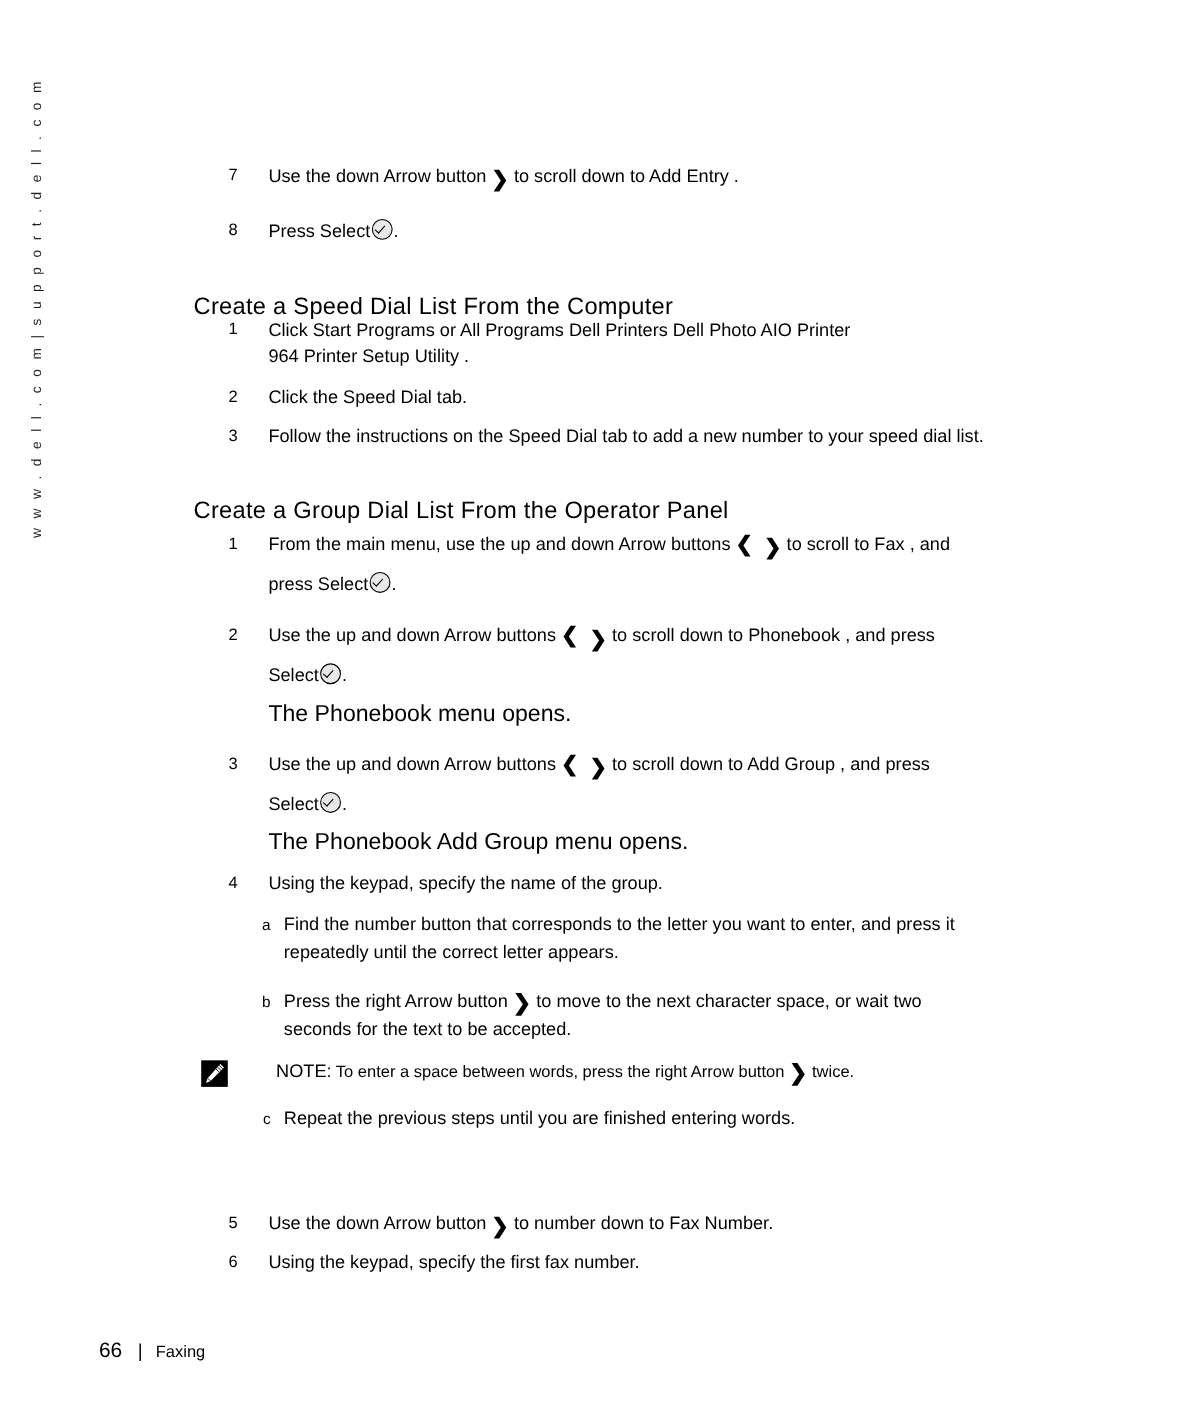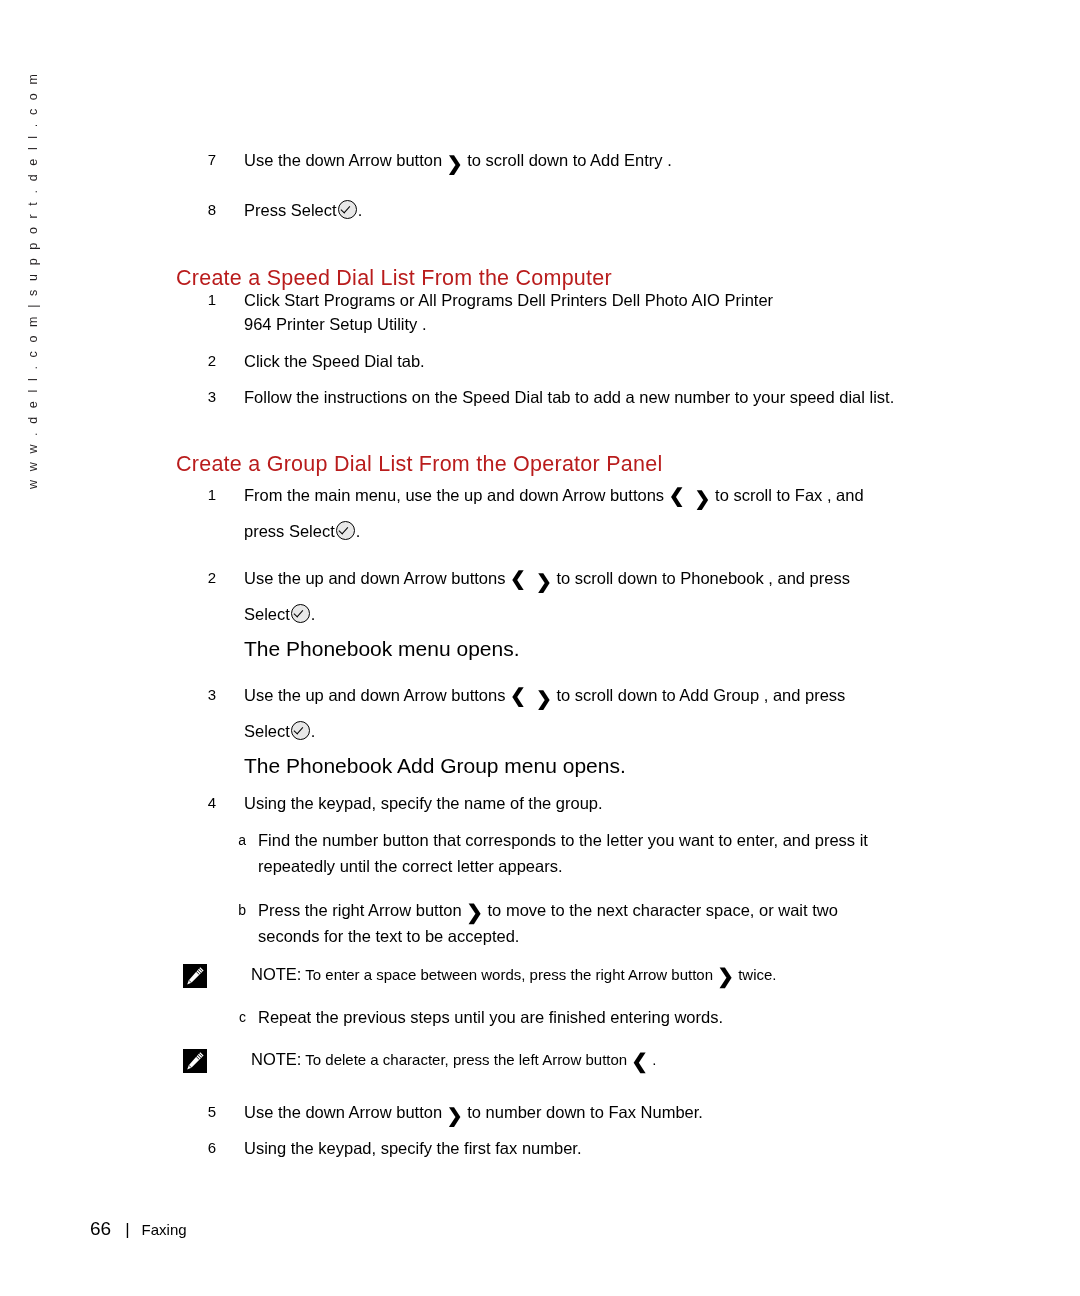--- a/index.html
+++ b/index.html
@@ -47,21 +47,21 @@
     width: 1080px;
     height: 1296px;
   }
 
   .h2 {
     position: absolute;
     left: 176px;
     font-family: "Liberation Sans", sans-serif;
     font-size: 21.5px;
     font-weight: 400;
-    color: #b91c1c;
+    color: #000000;
     letter-spacing: .25px;
     white-space: nowrap;
   }
 
   
   .step {
     position: absolute;
     font-size: 16.5px;
     line-height: 24px;
     color: #000;
@@ -255,33 +255,20 @@
       </svg>
     </span>
     <span class="note-body"><span class="note-label">NOTE:</span><span> To enter a space between words, press the right Arrow button </span><span class="ico chev chev-right">❯</span><span> twice.</span></span>
   </div>
 
   <div class="step" style="left:226px; top:1004px; width:770px; line-height:26px;">
     <span class="num" style="font-size:14px;">c</span>
     <span class="txt" style="margin-left:32px;">Repeat the previous steps until you are finished entering words.</span>
   </div>
 
-  <div class="note" style="left:183px; top:1048px; width:800px;">
-    <span class="note-icon">
-      <svg width="24" height="24" viewBox="0 0 24 24" aria-hidden="true">
-        <rect x="0" y="0" width="24" height="24" fill="#000"></rect>
-        <path d="M17.2 3.2 L20.6 6.4 L8.4 18.8 L4.2 20.6 L5.8 16.2 Z" fill="#ffffff"></path>
-        <path d="M16.1 4.4 L19.4 7.6" stroke="#000" stroke-width="0.9" fill="none"></path>
-        <path d="M14.6 5.9 L17.9 9.1" stroke="#000" stroke-width="0.9" fill="none"></path>
-        <path d="M13.1 7.4 L16.4 10.6" stroke="#000" stroke-width="0.9" fill="none"></path>
-        <path d="M5.8 16.2 L8.4 18.8" stroke="#000" stroke-width="0.8" fill="none"></path>
-      </svg>
-    </span>
-    <span class="note-body"><span class="note-label">NOTE:</span><span> To delete a character, press the left Arrow button </span><span class="ico chev chev-left">❮</span><span> .</span></span>
-  </div>
 
   <div class="step" style="left:196px; top:1100px; width:800px;">
     <span class="num">5</span>
     <span class="txt"><span>Use the down Arrow button </span><span class="ico chev chev-down">❯</span><span> to number down to Fax Number.</span></span>
   </div>
 
   <div class="step" style="left:196px; top:1136px; width:800px;">
     <span class="num">6</span>
     <span class="txt">Using the keypad, specify the first fax number.</span>
   </div>

